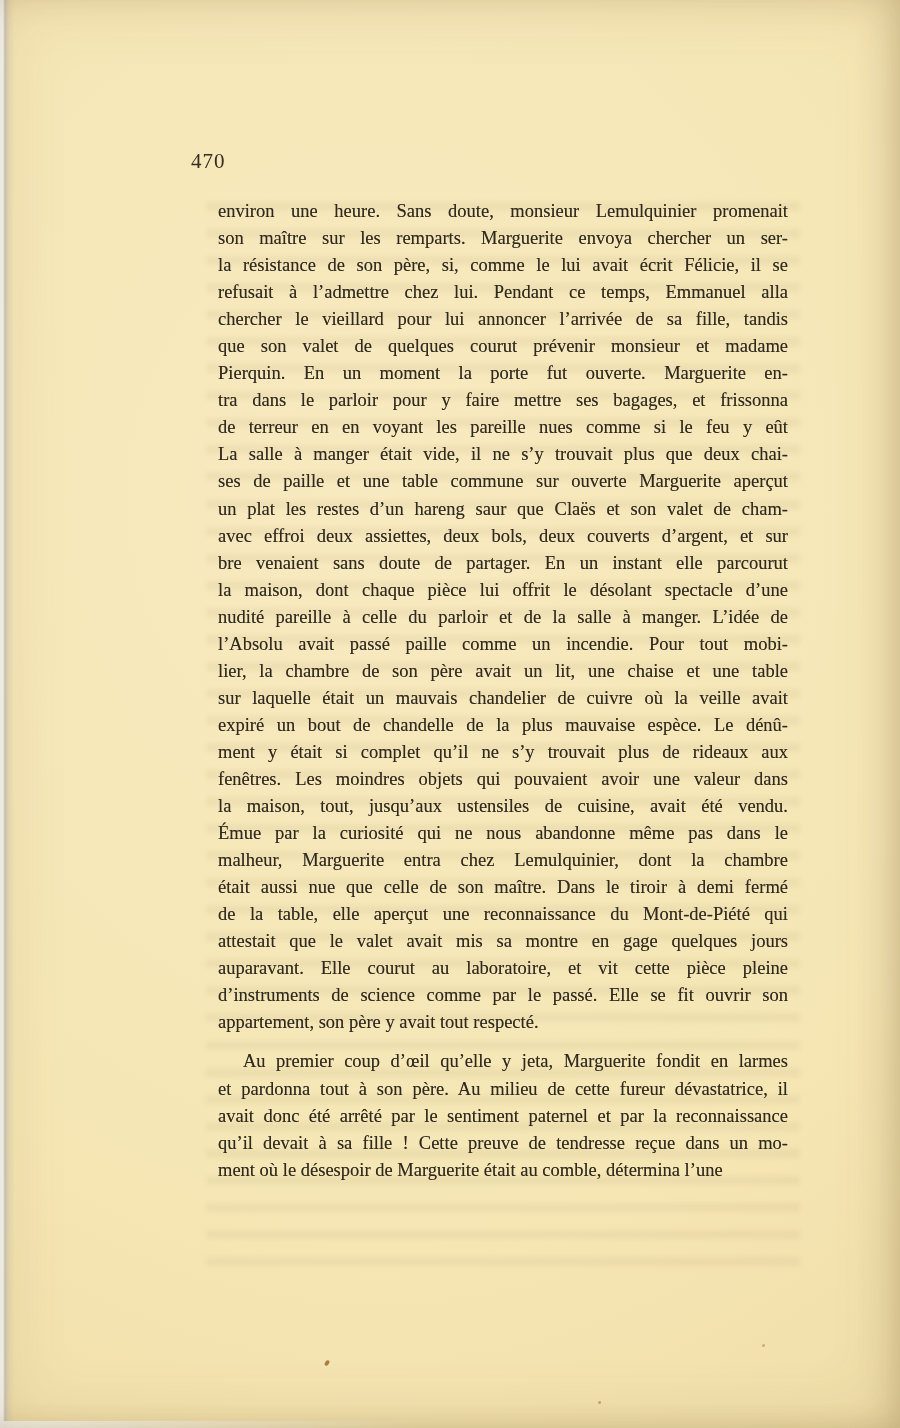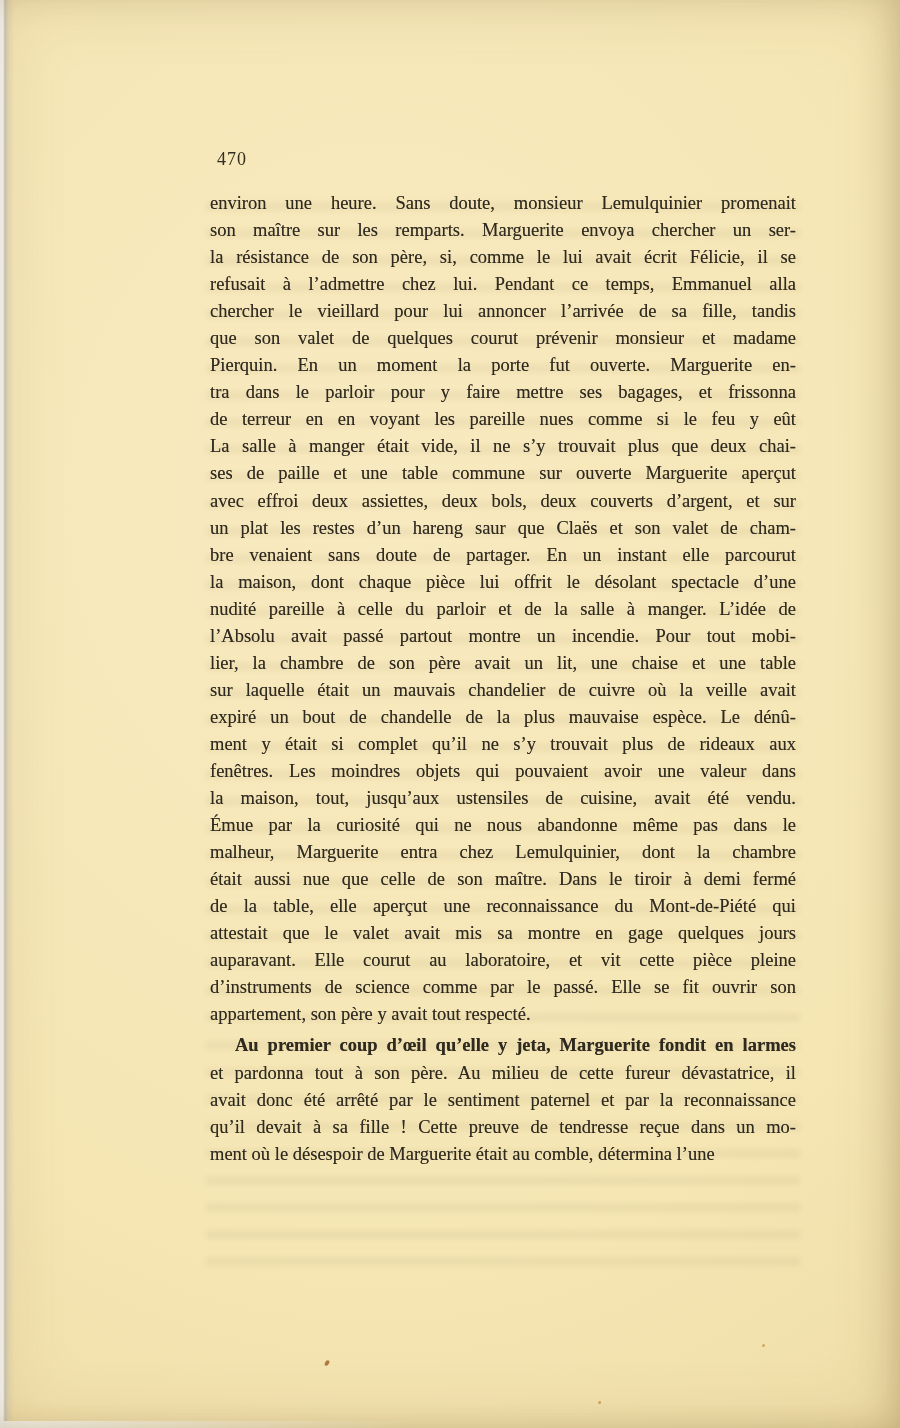--- a/index.html
+++ b/index.html
@@ -74,24 +74,24 @@
     border-radius: 60% 40% 55% 45%;
     z-index: 2;
     pointer-events: none;
   }
   .speck-1 { left: 325px; top: 1360px; width: 4px; height: 6px; background: #a2692d; opacity: 0.85; transform: rotate(28deg); }
   .speck-2 { left: 762px; top: 1344px; width: 3px; height: 3px; background: #b98a45; opacity: 0.6; }
   .speck-3 { left: 598px; top: 1401px; width: 3px; height: 3px; background: #bd8436; opacity: 0.65; }
 
   .folio {
     position: absolute;
-    left: 217px;
+    left: 191px;
     top: 149px;
     z-index: 3;
-    font-size: 18px;
+    font-size: 21px;
     letter-spacing: 1px;
     color: #332d22;
   }
 
   .running-title {
     position: absolute;
     left: 206px;
     top: 155px;
     width: 594px;
     z-index: 3;
@@ -108,28 +108,28 @@
     position: absolute;
     left: 206px;
     top: 186px;
     width: 594px;
     z-index: 3;
     font-size: 18.5px;
     line-height: 27.05px;
     text-shadow: 0 0 0.3px rgba(47,42,32,0.5);
   }
 
-  .paragraph { margin: 4px; }
+  .paragraph { margin: 12px; }
 
   .line {
     text-align: justify;
     text-align-last: justify;
   }
   .line.last { text-align-last: left; }
-  .line.indent { text-indent: 25px; font-weight: bold; }
+  .line.indent { text-indent: 25px; }
 </style>
 </head>
 <body>
 
 <div class="scan">
 
   <div class="ghost-showthrough"></div>
 
   <div class="folio">470</div>
 
@@ -140,26 +140,26 @@
         <div class="line">son maître sur les remparts. Marguerite envoya chercher un ser-</div>
         <div class="line">la résistance de son père, si, comme le lui avait écrit Félicie, il se</div>
         <div class="line">refusait à l’admettre chez lui. Pendant ce temps, Emmanuel alla</div>
         <div class="line">chercher le vieillard pour lui annoncer l’arrivée de sa fille, tandis</div>
         <div class="line">que son valet de quelques courut prévenir monsieur et madame</div>
         <div class="line">Pierquin. En un moment la porte fut ouverte. Marguerite en-</div>
         <div class="line">tra dans le parloir pour y faire mettre ses bagages, et frissonna</div>
         <div class="line">de terreur en en voyant les pareille nues comme si le feu y eût</div>
         <div class="line">La salle à manger était vide, il ne s’y trouvait plus que deux chai-</div>
         <div class="line">ses de paille et une table commune sur ouverte Marguerite aperçut</div>
+        <div class="line">un plat les restes d’un hareng saur que Claës et son valet de cham-</div>
         <div class="line">avec effroi deux assiettes, deux bols, deux couverts d’argent, et sur</div>
-        <div class="line">un plat les restes d’un hareng saur que Claës et son valet de cham-</div>
         <div class="line">bre venaient sans doute de partager. En un instant elle parcourut</div>
         <div class="line">la maison, dont chaque pièce lui offrit le désolant spectacle d’une</div>
         <div class="line">nudité pareille à celle du parloir et de la salle à manger. L’idée de</div>
-        <div class="line">l’Absolu avait passé partout montre un incendie. Pour tout mobi-</div>
+        <div class="line">l’Absolu avait passé paille comme un incendie. Pour tout mobi-</div>
         <div class="line">lier, la chambre de son père avait un lit, une chaise et une table</div>
         <div class="line">sur laquelle était un mauvais chandelier de cuivre où la veille avait</div>
         <div class="line">expiré un bout de chandelle de la plus mauvaise espèce. Le dénû-</div>
         <div class="line">ment y était si complet qu’il ne s’y trouvait plus de rideaux aux</div>
         <div class="line">fenêtres. Les moindres objets qui pouvaient avoir une valeur dans</div>
         <div class="line">la maison, tout, jusqu’aux ustensiles de cuisine, avait été vendu.</div>
         <div class="line">Émue par la curiosité qui ne nous abandonne même pas dans le</div>
         <div class="line">malheur, Marguerite entra chez Lemulquinier, dont la chambre</div>
         <div class="line">était aussi nue que celle de son maître. Dans le tiroir à demi fermé</div>
         <div class="line">de la table, elle aperçut une reconnaissance du Mont-de-Piété qui</div>

